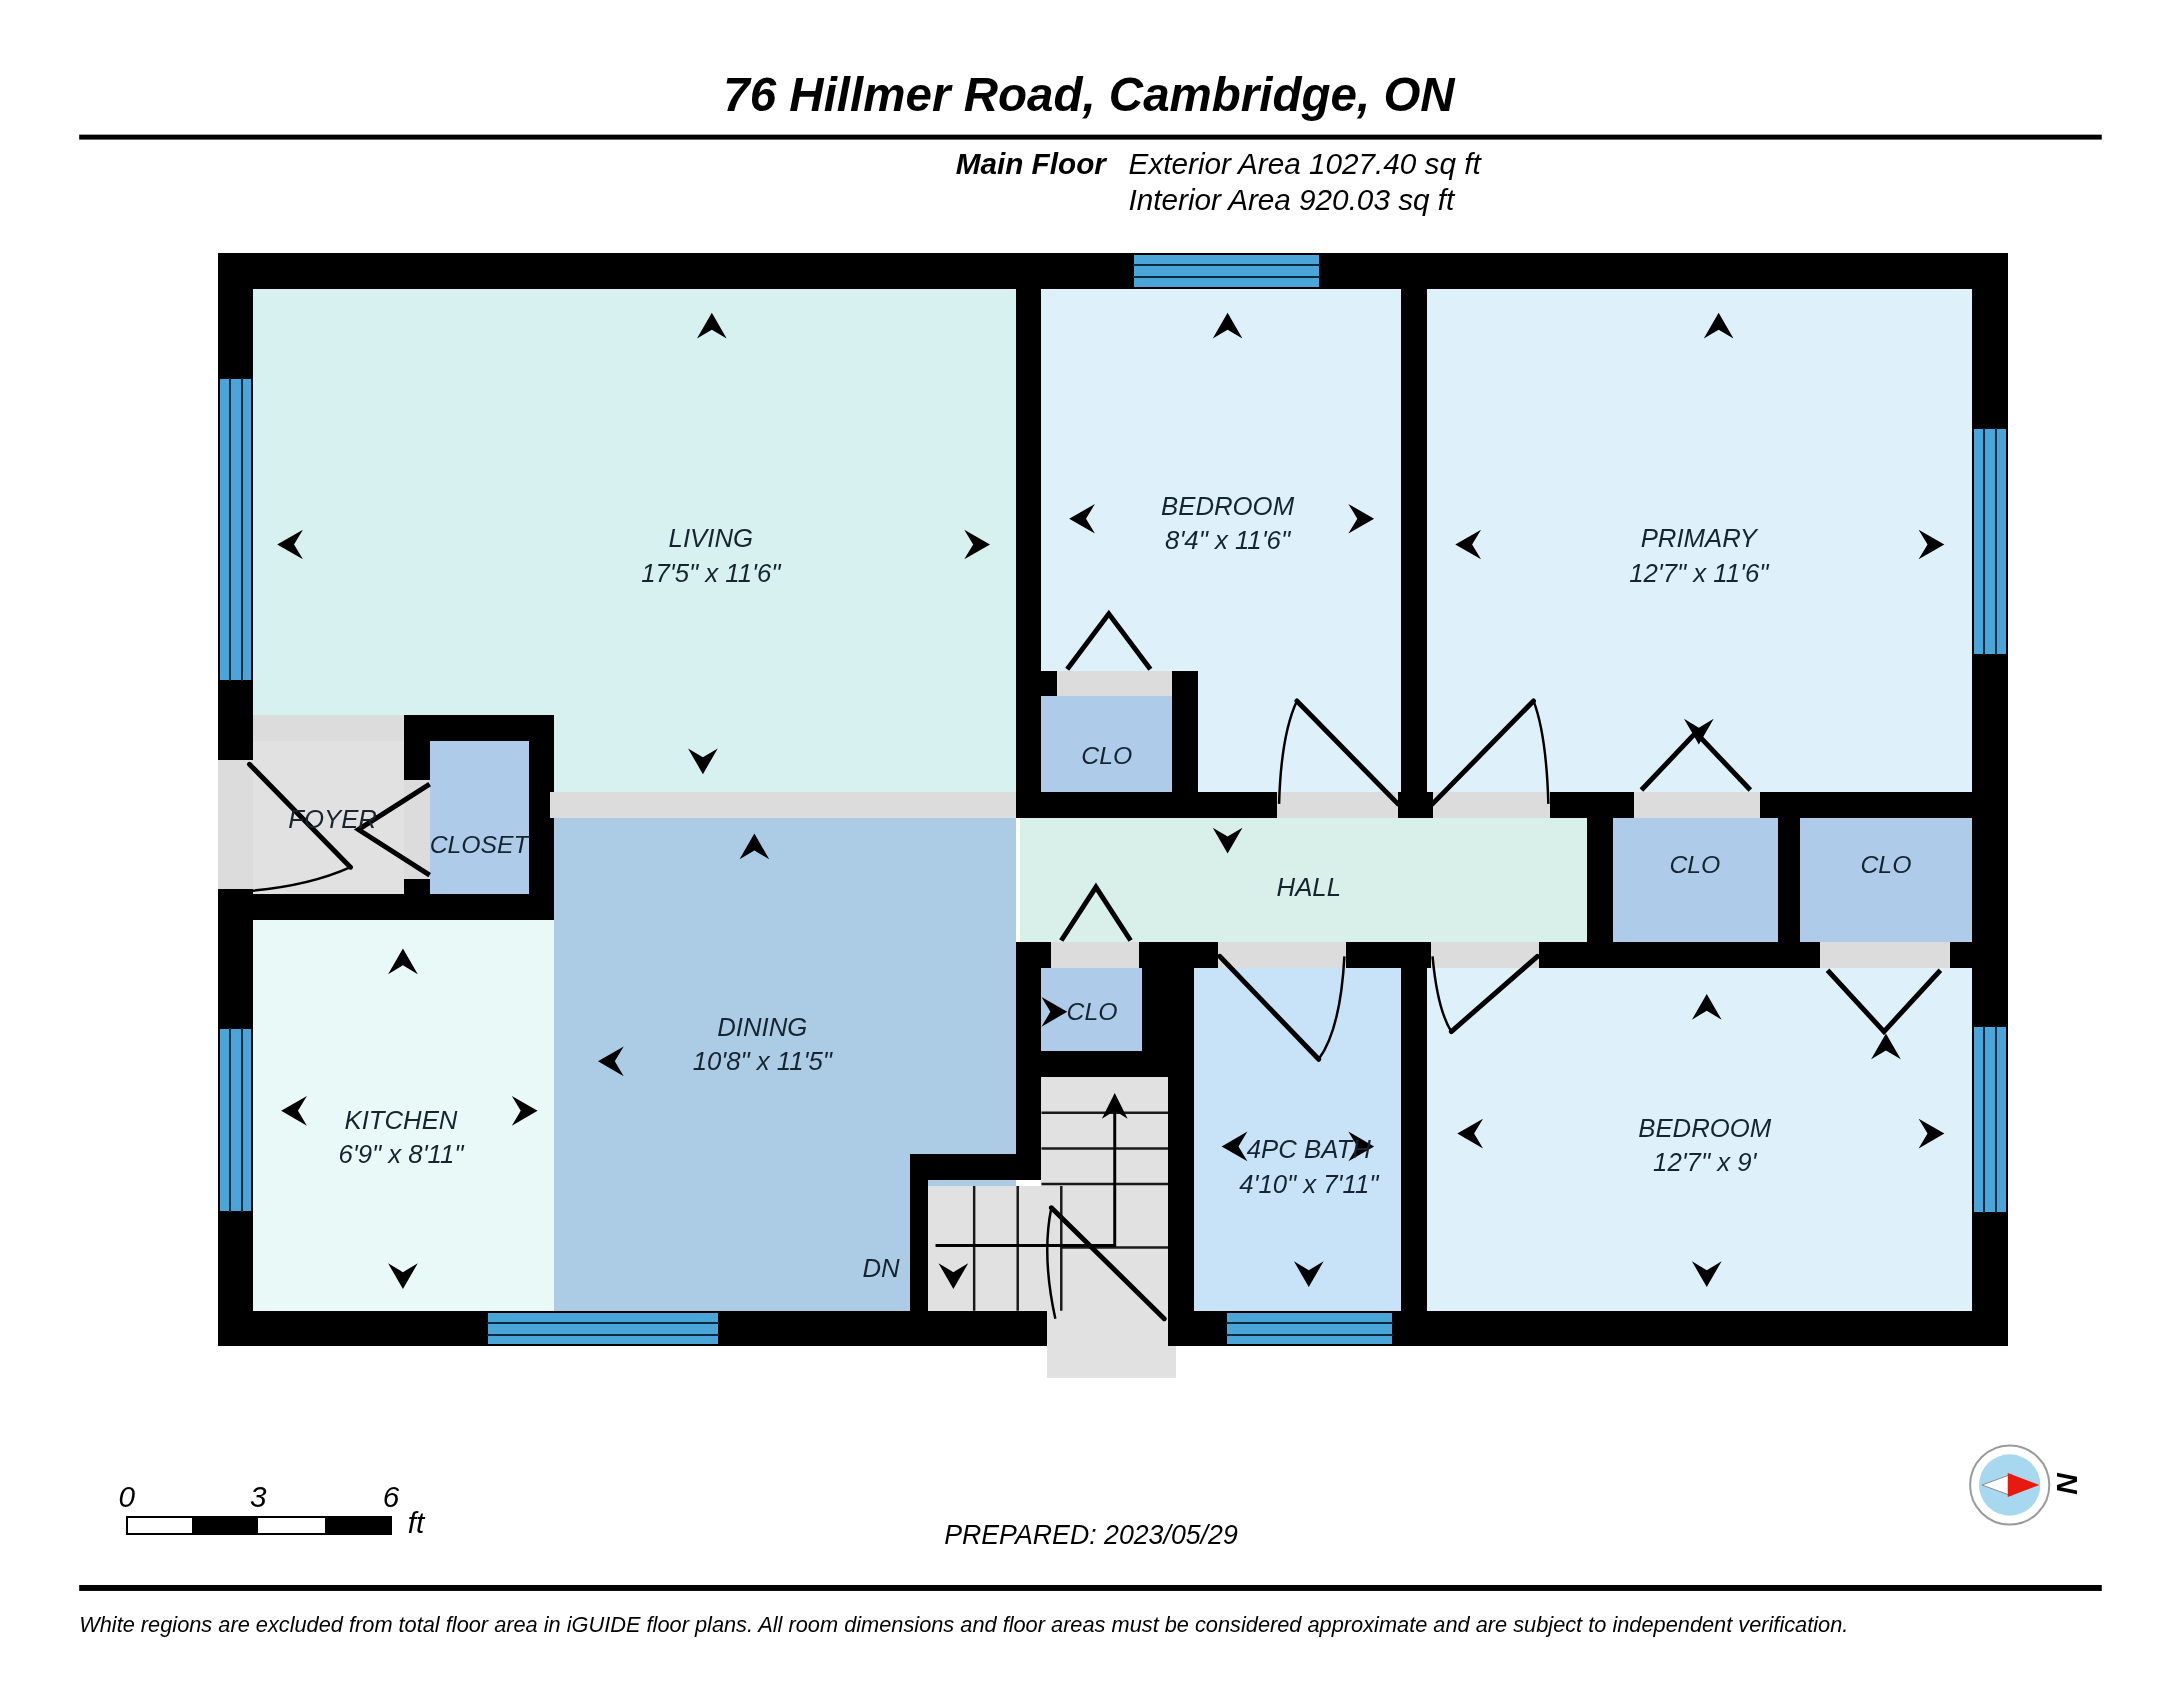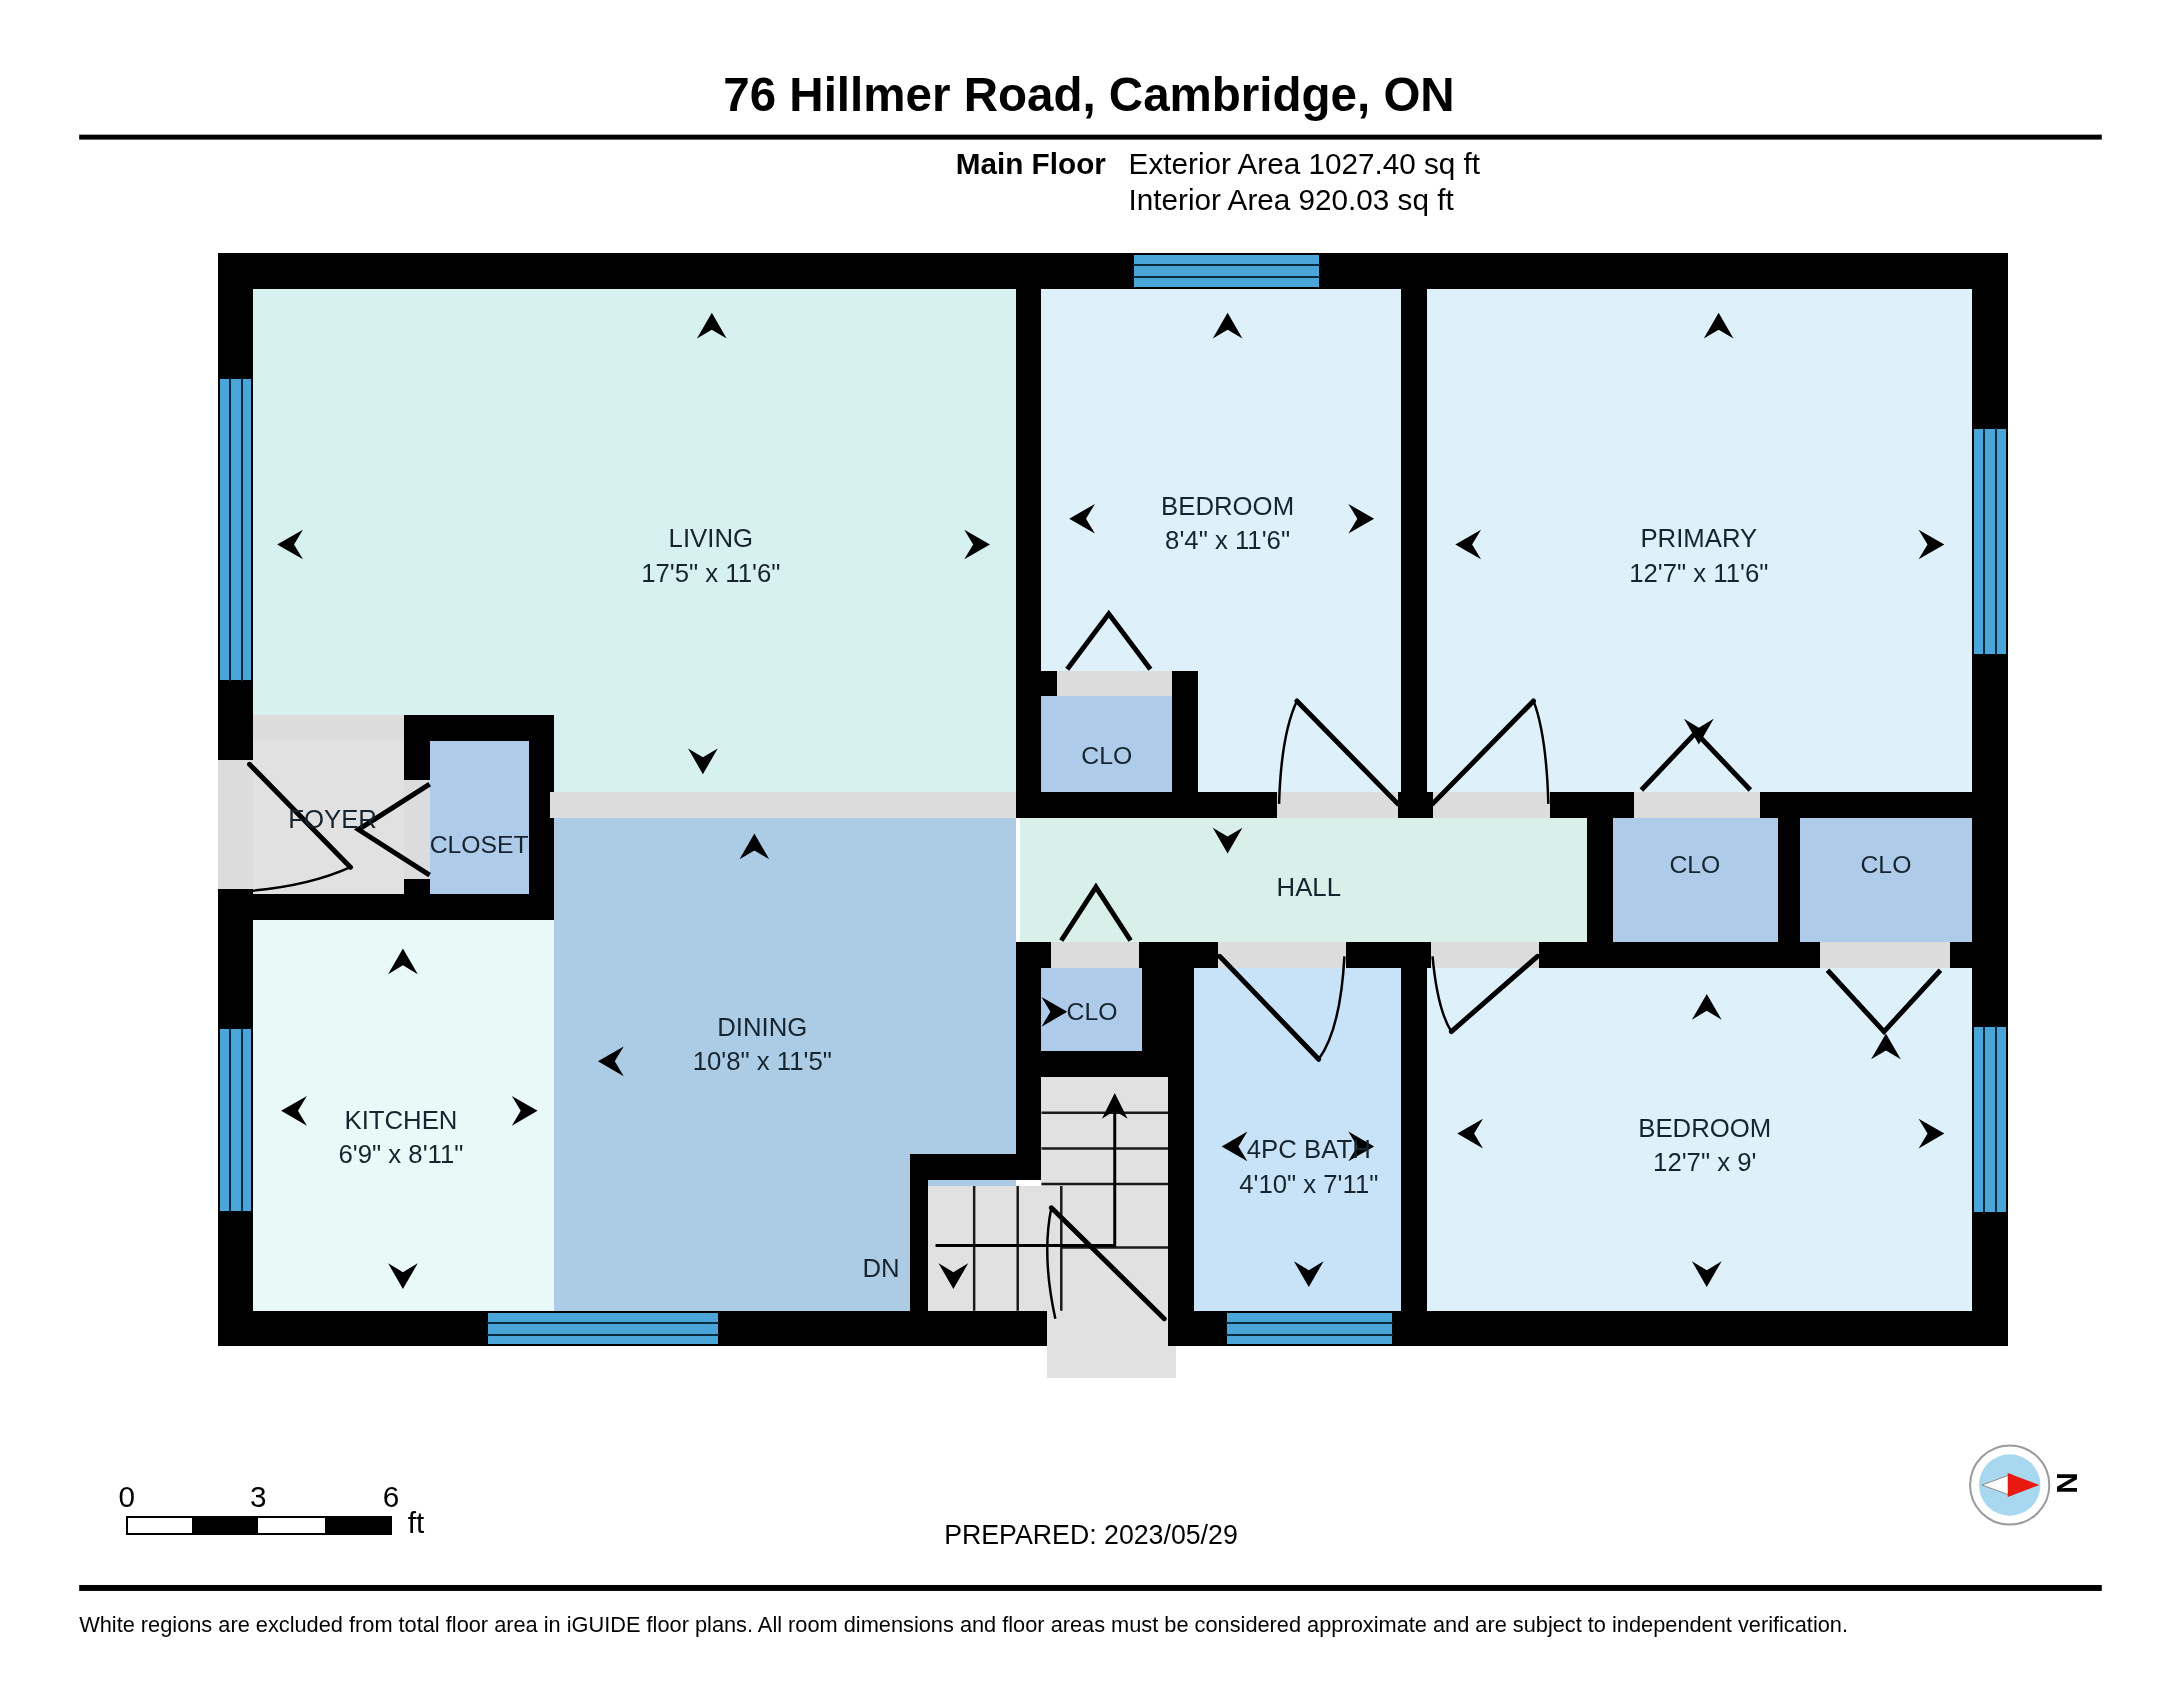--- a/index.html
+++ b/index.html
@@ -1,17 +1,17 @@
 <!DOCTYPE html>
 <html><head>
 <meta charset="utf-8">
 <style>
   html,body{margin:0;padding:0;background:#ffffff;}
   body{font-family:"Liberation Sans", sans-serif;}
-  .page{width:2178px;height:1683px;position:relative;background:#fff;}
+  .page{width:2178px;height:1683px;position:relative;background:#fff;font-style:italic;}
   svg{display:block;}
   text{fill:#1a2630;}
   .t-title{font-size:48px;font-weight:bold;fill:#000;}
   .t-sub{font-size:30px;fill:#000;}
   .t-sub-b{font-size:30px;font-weight:bold;fill:#000;}
   .t-room{font-size:26px;fill:#15242e;}
   .t-room-sm{font-size:25px;fill:#15242e;}
   .t-tick{font-size:30px;fill:#000;}
   .t-prepared{font-size:27px;fill:#000;}
   .t-disclaimer{font-size:22px;fill:#000;}

